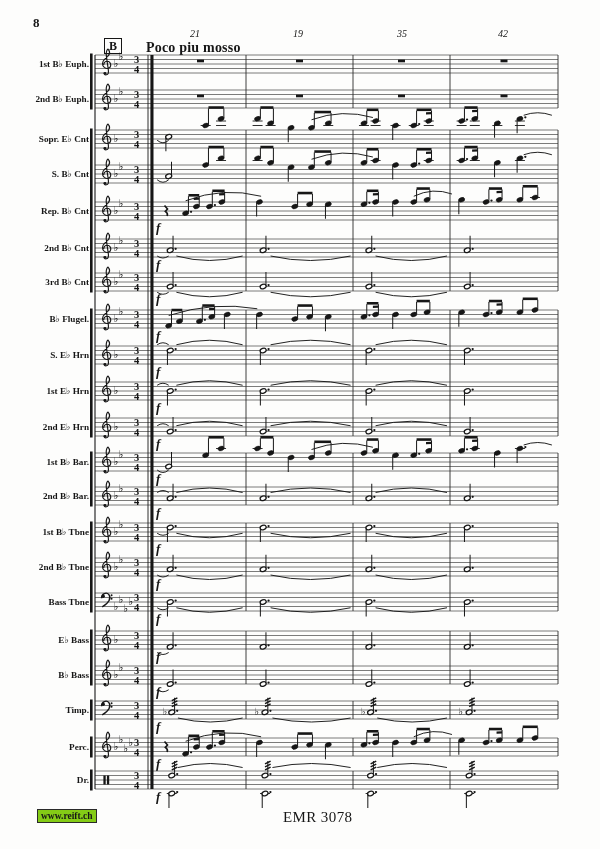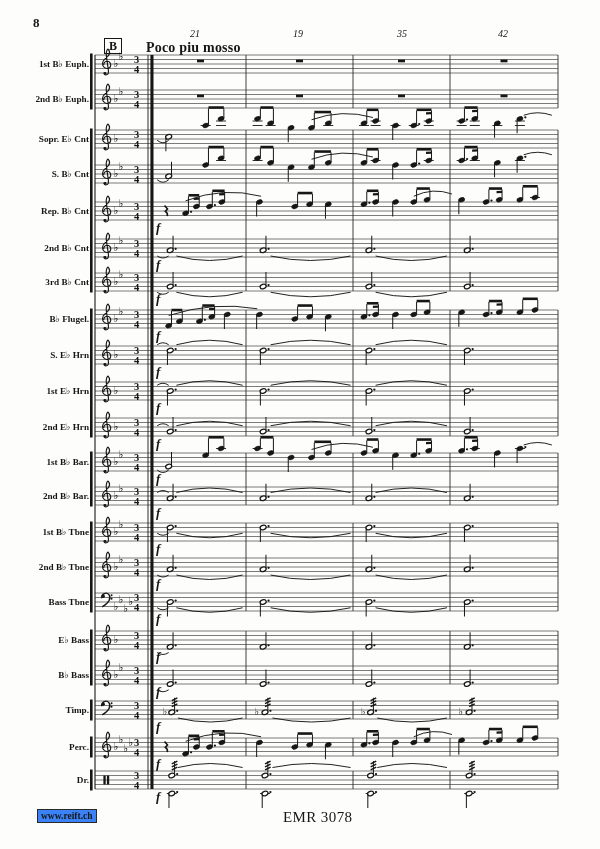--- a/index.html
+++ b/index.html
@@ -6,21 +6,21 @@
   .page{position:relative;width:600px;height:849px;background:#fdfdfc;overflow:hidden;
         font-family:"Liberation Serif","DejaVu Serif",serif;color:#161616;}
   #score{position:absolute;left:0;top:0;}
   .ov{position:absolute;white-space:nowrap;}
   .page-num{left:33px;top:15px;font-size:13px;font-weight:bold;}
   .mnum{top:28px;font-size:10px;font-style:italic;transform:translateX(-50%);}
   .rehearsal{left:104px;top:38px;font-size:12px;font-weight:bold;border:1.2px solid #161616;
              padding:0 4px;line-height:14px;background:#fdfdfc;}
   .tempo{left:130px;top:40px;font-size:14px;font-weight:bold;letter-spacing:.2px;margin-left:16px;}
   .site{left:37px;top:809px;font-size:9.5px;font-weight:bold;border:1px solid #2a2a2a;
-        padding:1px 3px;background:#3b82f6;}
+        padding:1px 3px;background:#84cc16;}
   .plate{left:283px;top:809px;font-size:15px;letter-spacing:.4px;}
 </style>
 </head>
 <body>
 
 <div class="page">
   <span class="ov page-num">8</span>
   <span class="ov mnum" style="left:195px">21</span>
   <span class="ov mnum" style="left:298px">19</span>
   <span class="ov mnum" style="left:402px">35</span>

